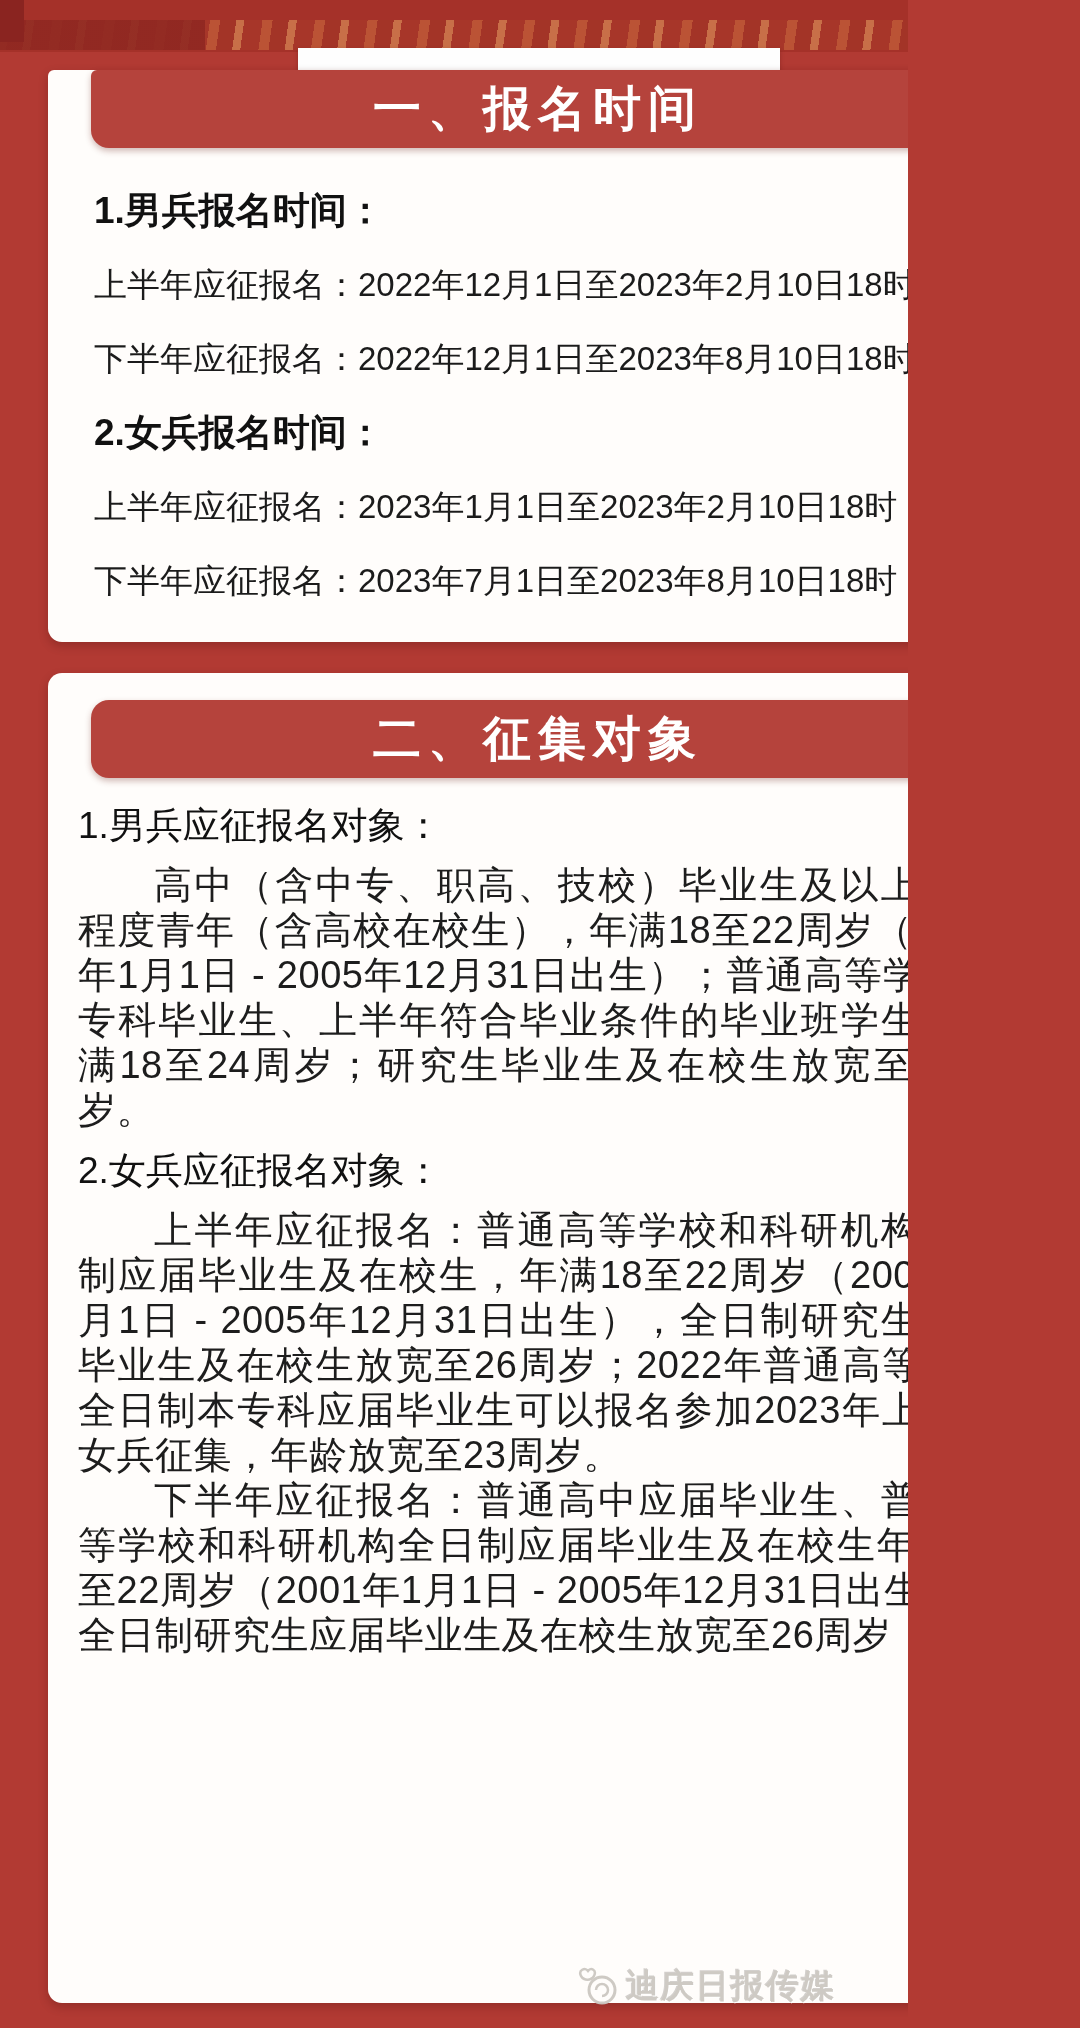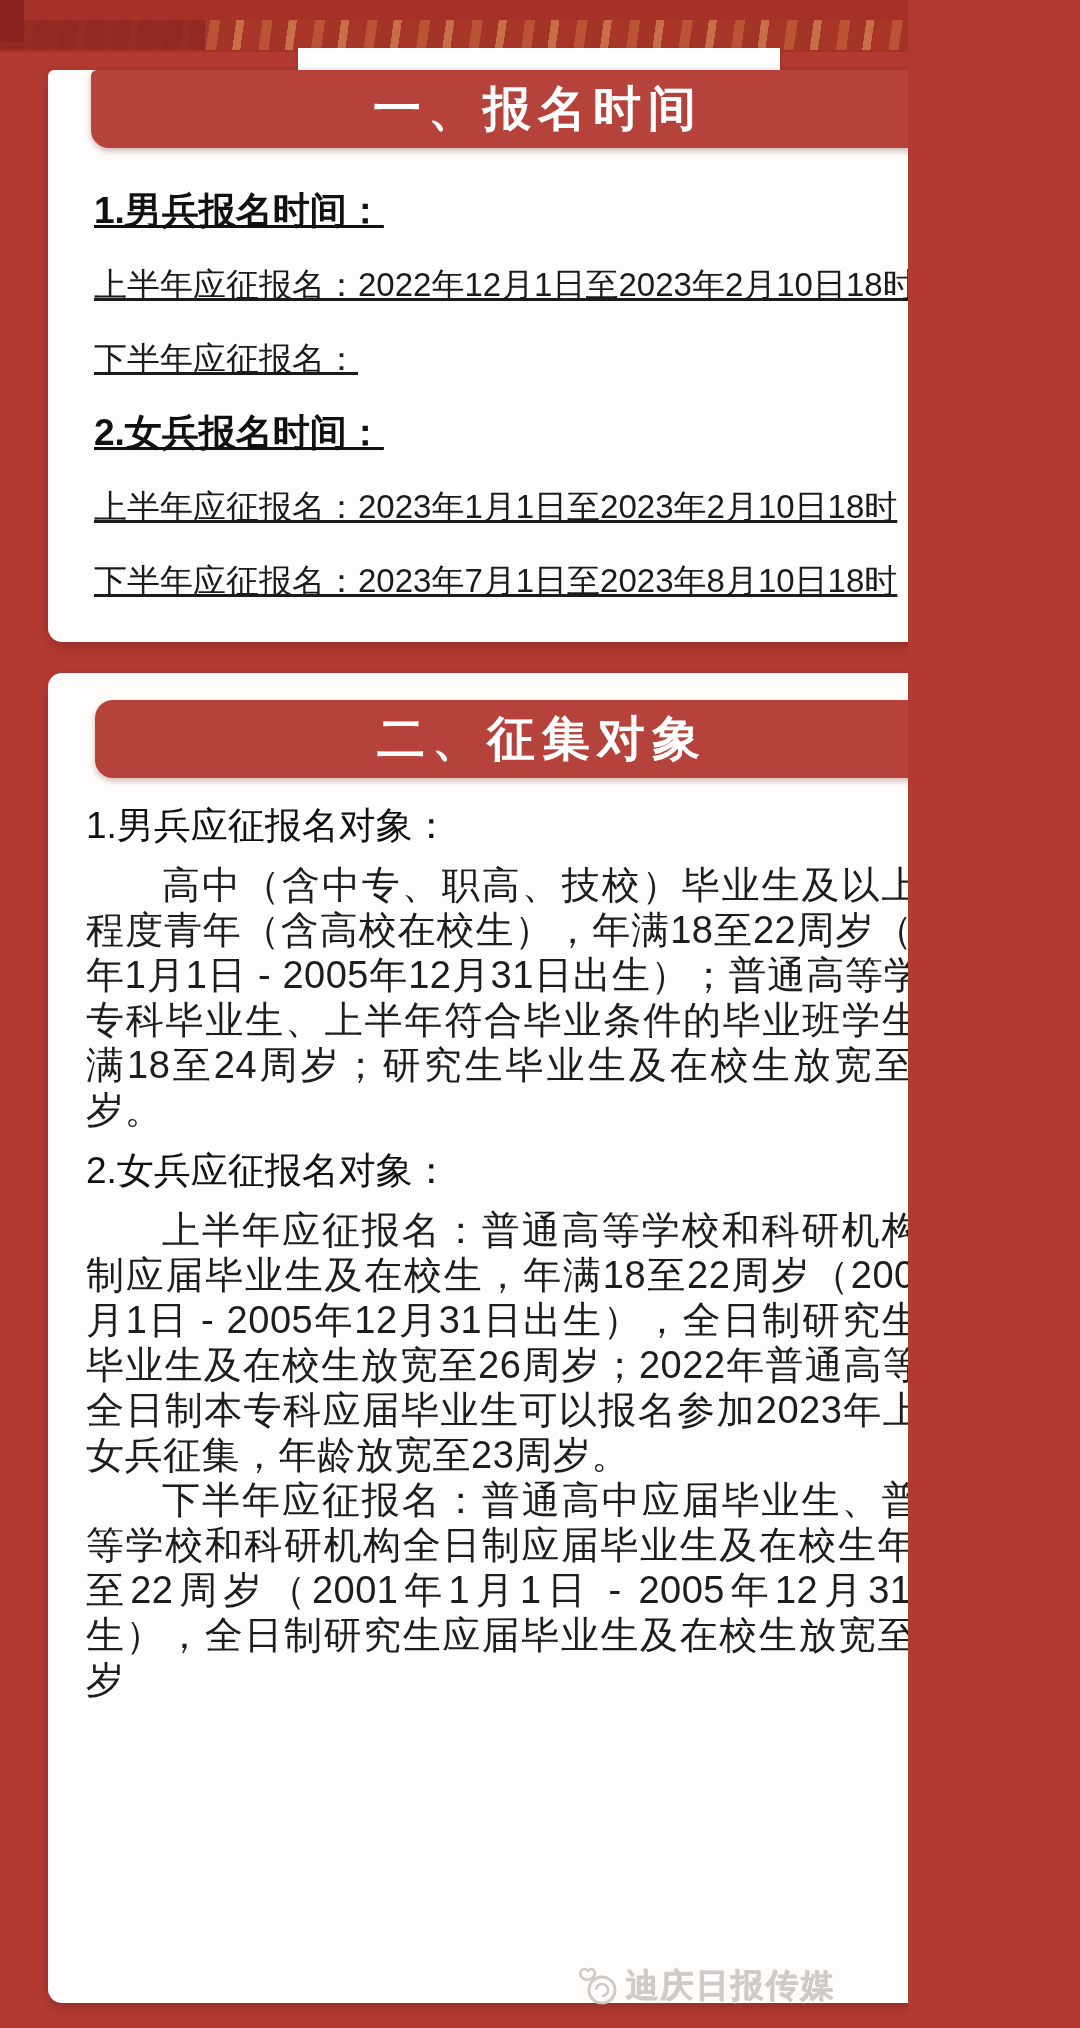--- a/index.html
+++ b/index.html
@@ -30,35 +30,35 @@
   .white-strip{
     position:absolute; left:298px; top:48px; width:482px; height:24px;
     background:#fefefe; box-shadow:0 2px 4px rgba(90,20,15,.35);
   }
   
   .card{
     position:absolute; left:48px; width:980px; background:#fffdfb;
     box-shadow:0 4px 10px rgba(60,10,8,.25);
   }
   .card1{ top:70px; height:572px; border-radius:6px 6px 14px 14px; }
-  .card2{ top:673px; height:1330px; border-radius:14px;padding-left:8px; }
+  .card2{ top:673px; height:1330px; border-radius:14px; }
   .banner{
     width:894px; height:78px; margin:0 auto;
     background:#b5433c;
     display:flex; align-items:center; justify-content:center;
     box-shadow:0 3px 6px rgba(100,25,20,.3);
   }
   .card1 .banner{ border-radius:6px 6px 18px 18px; }
   .card2 .banner{ margin-top:27px; border-radius:18px; }
   .banner .banner-title{
     color:#ffffff; font-size:48px; font-weight:700; letter-spacing:7px;
   }
   
   .c1-content{ padding:26px 20px 0 46px; color:#1b1b1b; }
-  .c1-row{ height:74px; display:flex; align-items:center; white-space:nowrap;text-decoration:underline; }
+  .c1-row{ height:74px; display:flex; align-items:center; white-space:nowrap; }
   .c1-heading{ font-size:37px; font-weight:700; color:#111; }
   .c1-line{ font-size:33px; }
   .c1-line .value{ margin-left:0; }
   
   .c2-content{ padding:10px 28px 0 30px; color:#1d1d1d; }
   .c2-heading{
     height:75px; display:flex; align-items:center;
     font-size:37px; font-weight:400; color:#111;
   }
   .c2-content p{
@@ -93,20 +93,21 @@
       <span class="banner-title">一、报名时间</span>
     </div>
     <div class="c1-content">
       <div class="c1-row c1-heading">1.男兵报名时间：</div>
       <div class="c1-row c1-line">
         <span class="label">上半年应征报名：</span>
         <span class="value">2022年12月1日至2023年2月10日18时</span>
       </div>
       <div class="c1-row c1-line">
         <span class="label">下半年应征报名：</span>
+        <span class="value">2022年12月1日至2023年8月10日18时</span>
       </div>
       <div class="c1-row c1-heading">2.女兵报名时间：</div>
       <div class="c1-row c1-line">
         <span class="label">上半年应征报名：</span>
         <span class="value">2023年1月1日至2023年2月10日18时</span>
       </div>
       <div class="c1-row c1-line">
         <span class="label">下半年应征报名：</span>
         <span class="value">2023年7月1日至2023年8月10日18时</span>
       </div>

